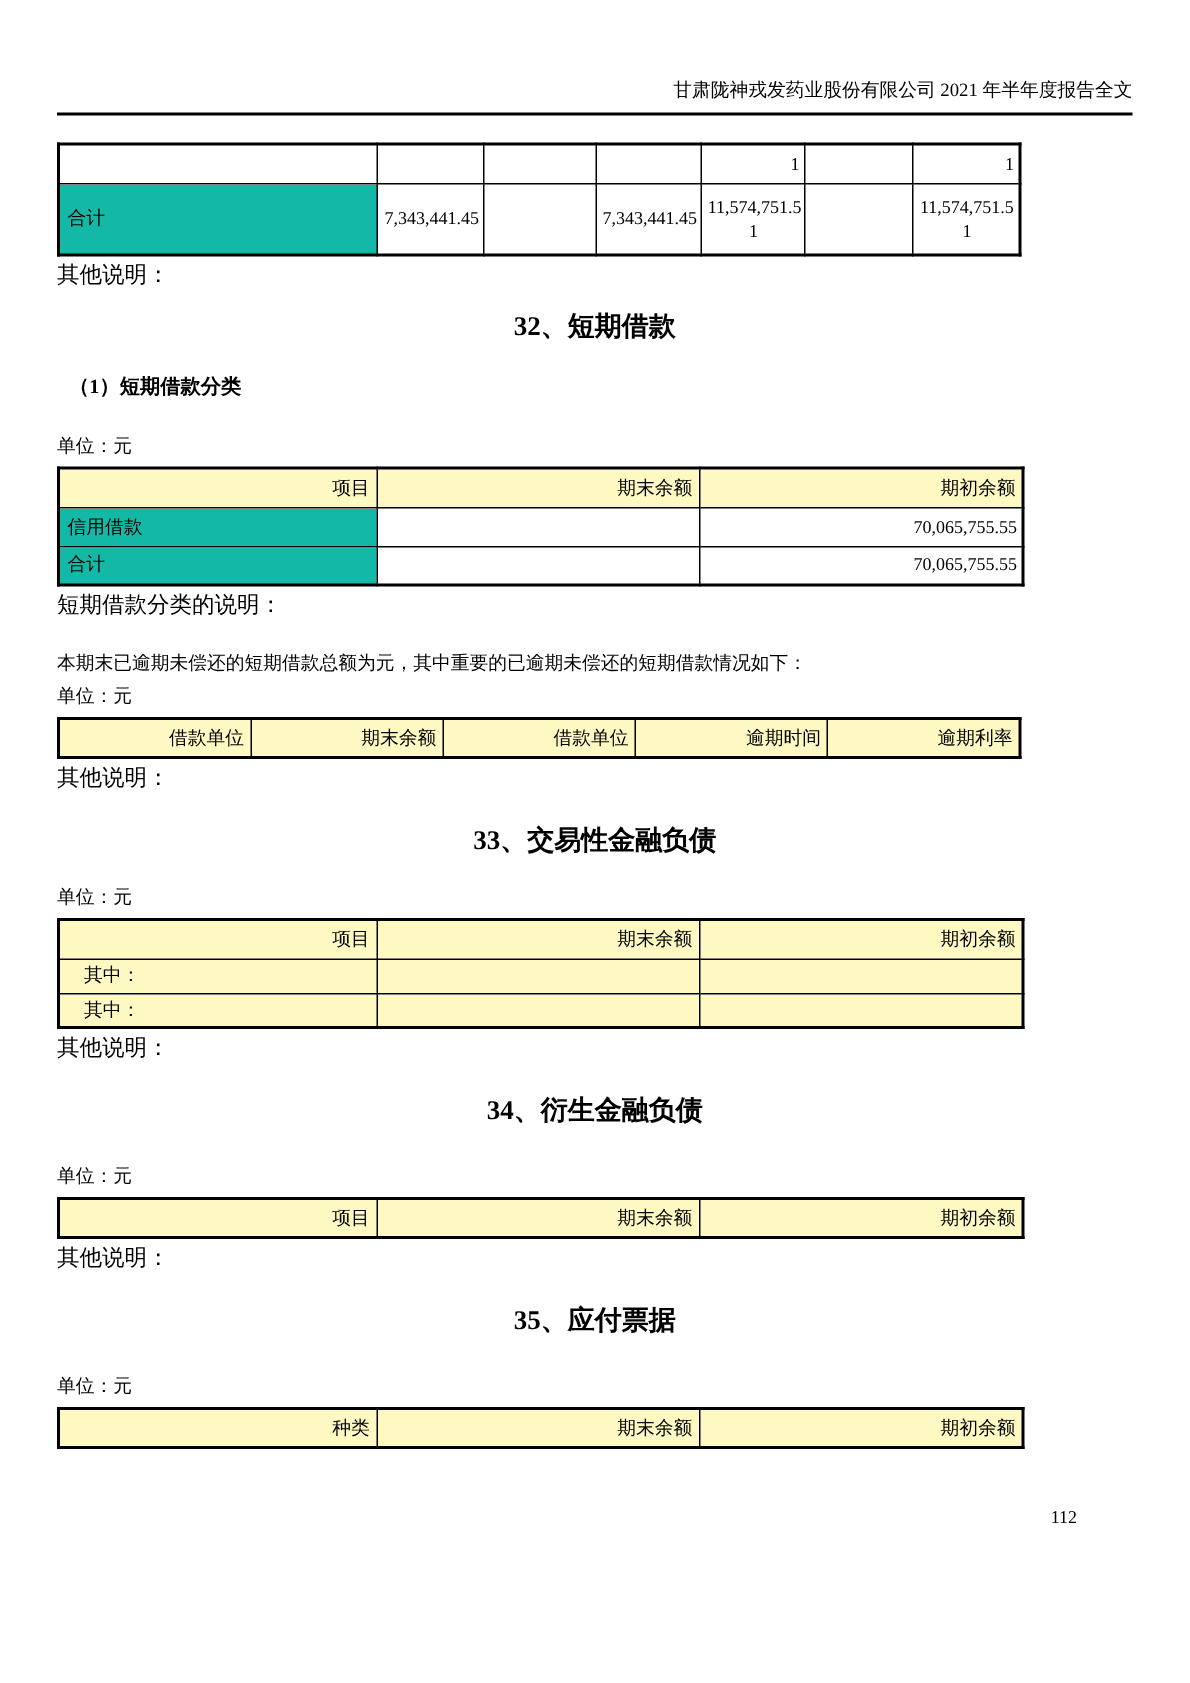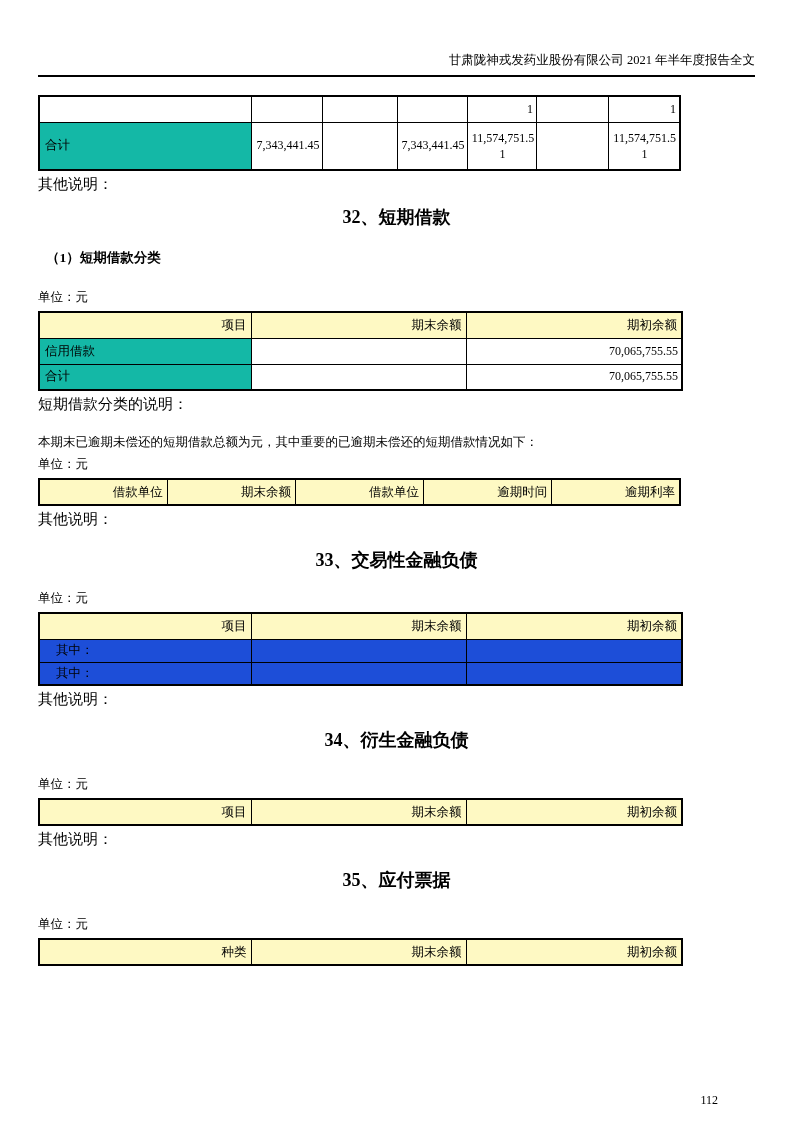--- a/index.html
+++ b/index.html
@@ -40,21 +40,21 @@
     padding: 2px 4px;
     overflow: hidden;
     height: 26px;
   }
   th {
     background: #fef9c3;
     text-align: right;
   }
   td.lbl { background: #14b8a6; text-align: left; padding-left: 5px; }
   td.num { text-align: right; padding-right: 3px; font-size: 12px; }
-  td.gray { background: #1d4ed8; }
+  td.gray { background: #fef9c3; }
   td.indent { padding-left: 16px; }
 
   .tableA { margin-top: 18px; }
   .tableA td { height: 26px; }
   .tableA tr.tall td { height: 48px; }
   .wrapnum span { display: block; line-height: 16px; text-align: center; }
 
   .tA-c1{width:212px}.tA-c2{width:71px}.tA-c3{width:74px}.tA-c4{width:70px}
   .tA-c5{width:69px}.tA-c6{width:72px}.tA-c7{width:71px}
   .t3-c1{width:212px}.t3-c2{width:215px}.t3-c3{width:216px}
@@ -69,21 +69,21 @@
   .unit { text-align: left; font-size: 12.5px; margin-top: 22px; margin-bottom: 6px; line-height: 16px; }
   .unit-tight { margin-top: 6px; }
   .unit-20 { margin-top: 20px; }
   .unit-26 { margin-top: 26px; }
   .para { font-size: 12.5px; margin-top: 22px; line-height: 16px; }
   .mt26 { margin-top: 26px; }
   .mt24 { margin-top: 24px; }
 
   .page-number {
     position: absolute;
-    top: 1093px;
+    top: 1004px;
     right: 75px;
     font-size: 12px;
     text-align: right;
   }
 </style>
 </head>
 <body>
 
 <div class="page">
   <div class="content">

